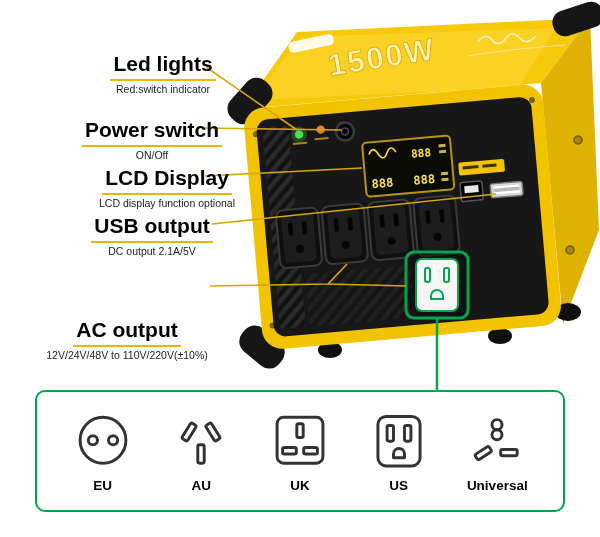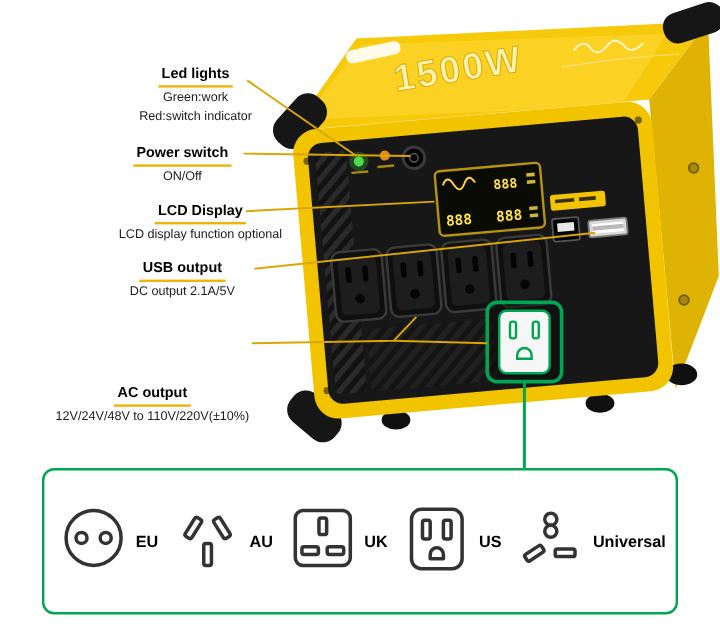--- a/index.html
+++ b/index.html
@@ -2,30 +2,30 @@
 <html><head>
 <meta charset="utf-8">
 <style>
   * { box-sizing: border-box; margin: 0; padding: 0; }
   html,body { background:#fff; }
   body { font-family: "Liberation Sans", sans-serif; }
   .stage { position: relative; width: 600px; height: 537px; background:#fff; overflow: hidden; }
   svg.overlay { position:absolute; left:0; top:0; width:600px; height:537px; }
   .callout { position:absolute; text-align:center; }
   .callout-title {
-    display:inline-block; font-weight:bold; font-size:12px; color:#000;
+    display:inline-block; font-weight:bold; font-size:21px; color:#000;
     border-bottom: 2.5px solid #eeb409; padding: 0 3px 3px;
   }
   .callout-sub { font-size:10.5px; color:#1c1c1c; line-height:1.3; margin-top:2px; }
   .socket-box {
     position:absolute; left:35px; top:390px; width:530px; height:122px;
     border: 2.5px solid #00a651; border-radius: 10px; background:#fff;
     display:flex; align-items:center; justify-content:space-evenly;
   }
-  .socket-cell { display:flex; flex-direction:row; align-items:center; gap:2px; }
+  .socket-cell { display:flex; flex-direction:column; align-items:center; gap:2px; }
   .socket-label { font-size:13.5px; font-weight:bold; color:#000; }
   .sock-icon { stroke:#333; stroke-width:3.2; fill:none; stroke-linecap:round; stroke-linejoin:round; }
 </style>
 </head>
 <body>
 
 <div class="stage">
 
   <svg class="overlay" viewBox="0 0 600 537" aria-hidden="true">
     <defs>
@@ -128,21 +128,20 @@
     <line x1="205" y1="176" x2="362" y2="168" stroke="#d9a604" stroke-width="1.6"></line>
     <line x1="212" y1="224" x2="496" y2="194" stroke="#d9a604" stroke-width="1.6"></line>
     <polyline points="210,286 328,284 347,264" fill="none" stroke="#d9a604" stroke-width="1.6"></polyline>
     <line x1="328" y1="284" x2="406" y2="286" stroke="#d9a604" stroke-width="1.6"></line>
 
     <line x1="437" y1="318" x2="437" y2="391" stroke="#00a651" stroke-width="2.5"></line>
   </svg>
 
   <div class="callout" style="left:78px; top:52px; width:170px;">
     <div><span class="callout-title">Led lights</span></div>
-    <div class="callout-sub">Green:work</div>
     <div class="callout-sub">Red:switch indicator</div>
   </div>
 
   <div class="callout" style="left:67px; top:118px; width:170px;">
     <div><span class="callout-title">Power switch</span></div>
     <div class="callout-sub">ON/Off</div>
   </div>
 
   <div class="callout" style="left:72px; top:166px; width:190px;">
     <div><span class="callout-title">LCD Display</span></div>

